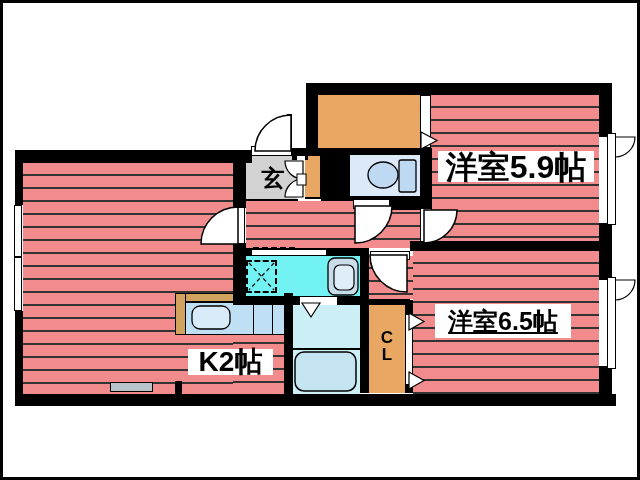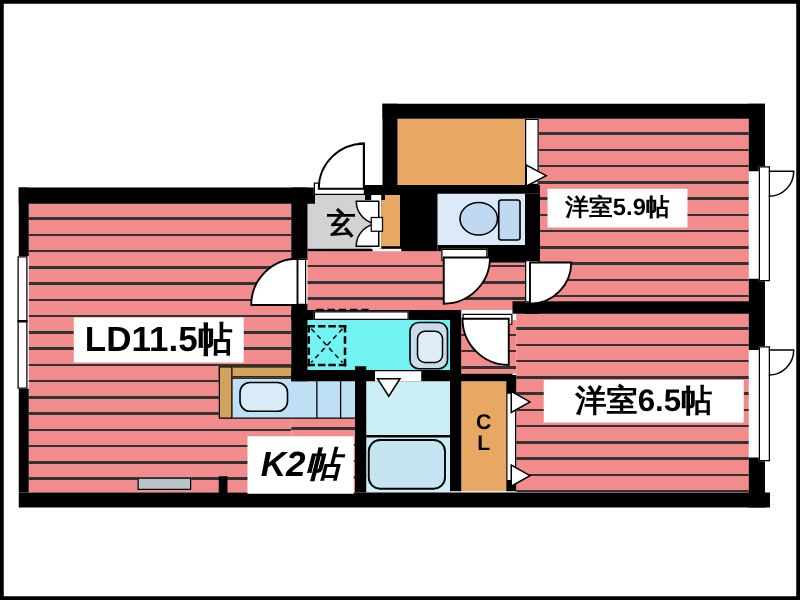--- a/index.html
+++ b/index.html
@@ -130,21 +130,20 @@
 
     <rect x="325" y="255" width="30" height="37" rx="7" fill="#c9dcea" stroke="#000" stroke-width="1.3"></rect>
     <rect x="331" y="262" width="20" height="25" rx="6" fill="#deedf8" stroke="#000" stroke-width="1.2"></rect>
 
     <rect x="292" y="349" width="61" height="39" rx="9" fill="#c4e4f2" stroke="#000" stroke-width="1.5"></rect>
 
     <line x1="246" y1="260" x2="271" y2="287" stroke="#000" stroke-width="1.2" stroke-dasharray="4,3"></line>
     <line x1="271" y1="260" x2="246" y2="287" stroke="#000" stroke-width="1.2" stroke-dasharray="4,3"></line>
   </svg>
 
-  <div class="lbl" style="left:56px;top:251px;width:136px;height:36px;font-size:28px;">LD11.5帖</div>
-  <div class="lbl" style="left:195px;top:346px;width:85px;height:46px;font-size:28px;font-style:italic;">K2帖</div>
-  <div class="lbl" style="left:435px;top:148px;width:112px;height:31px;font-size:19px;">洋室5.9帖</div>
-  <div class="lbl" style="left:432px;top:301px;width:160px;height:34px;font-size:25px;">洋室6.5帖</div>
+  <div class="lbl" style="left:185px;top:346px;width:85px;height:26px;font-size:28px;">K2帖</div>
+  <div class="lbl" style="left:435px;top:148px;width:156px;height:31px;font-size:32px;">洋室5.9帖</div>
+  <div class="lbl" style="left:432px;top:301px;width:136px;height:34px;font-size:25px;text-decoration:underline;">洋室6.5帖</div>
   <div class="lbl nobg" style="left:368px;top:308px;width:32px;height:70px;font-size:17px;">C
 L</div>
   <div class="lbl nobg" style="left:252px;top:160px;width:36px;height:30px;font-size:23px;">玄</div>
 
 </div>
 
 </body></html>

